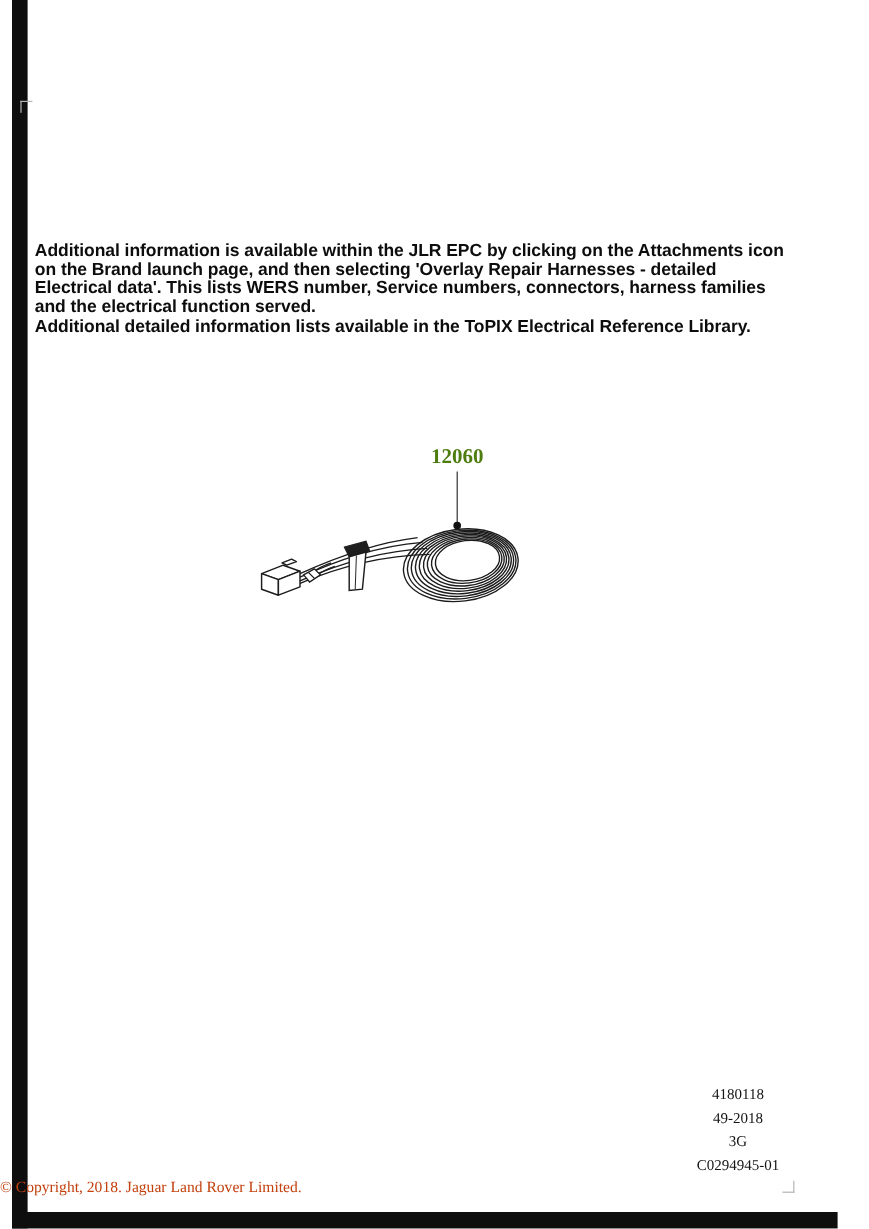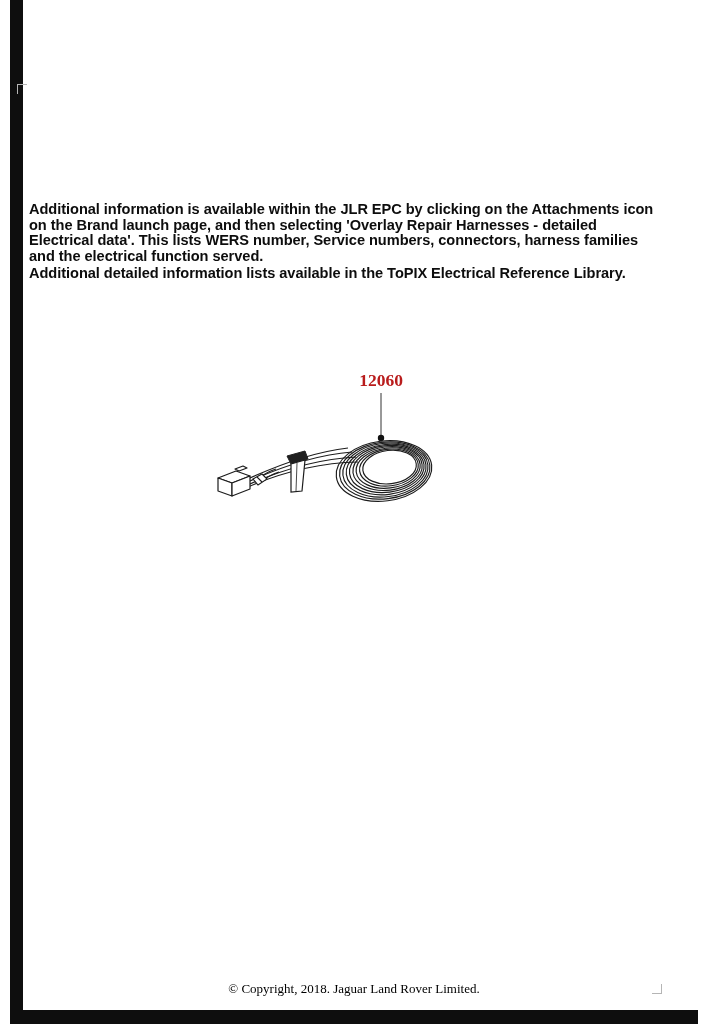--- a/index.html
+++ b/index.html
@@ -52,44 +52,43 @@
   .ref-block {
     position: absolute; left: 545px; top: 903px; width: 140px;
     text-align: center;
     font-family: "Liberation Serif", serif;
     font-size: 12.5px; line-height: 19.5px; color: #151515;
   }
   .ref-line { display: block; }
   
   .copyright {
     position: absolute; left: 0; top: 981px; width: 708px;
-    text-align: center;
     font-family: "Liberation Serif", serif;
-    font-size: 13px; color: #000000;
+    font-size: 13px; color: #c2410c;
   }
 </style>
 </head>
 <body>
 
 <div class="page">
 
   <div class="scan-bar-left"></div>
   <div class="scan-bar-bottom"></div>
 
   <div class="crop-tl"></div>
   <div class="crop-br"></div>
 
   <div class="note note-1">Additional information is available within the JLR EPC by clicking on the Attachments icon
 on the Brand launch page, and then selecting 'Overlay Repair Harnesses - detailed
 Electrical data'. This lists WERS number, Service numbers, connectors, harness families
 and the electrical function served.</div>
 
   <div class="note note-2">Additional detailed information lists available in the ToPIX Electrical Reference Library.</div>
 
-  <div class="callout-number" style="color: #b91c1c;">12060</div>
+  <div class="callout-number" style="color: #4d7c0f;">12060</div>
 
   <svg class="harness-svg" width="244" height="130" viewBox="0 0 244 130">
 
     <g>
       <line x1="175" y1="3" x2="175" y2="45" stroke="#333333" stroke-width="1"></line>
       <circle cx="175" cy="48" r="3.2" fill="#111111"></circle>
     </g>
 
     <g fill="none" stroke="#1c1c1c" stroke-width="1.15" transform="rotate(-7 178 81)">
       <ellipse cx="178" cy="81" rx="48" ry="30"></ellipse>
@@ -124,16 +123,22 @@
       <polygon points="26,93 44,86 44,99 26,106"></polygon>
     </g>
 
     <g>
       <polygon points="81,66 99,61 102,69 85,74" fill="#1f1f1f" stroke="#1f1f1f"></polygon>
       <polygon points="85,74 99,70 96,101 85,102" fill="#ffffff" stroke="#1c1c1c" stroke-width="1.2"></polygon>
       <line x1="91" y1="73" x2="90" y2="101" stroke="#1c1c1c" stroke-width="0.8"></line>
     </g>
   </svg>
 
+  <div class="ref-block">
+    <span class="ref-line">4180118</span>
+    <span class="ref-line">49-2018</span>
+    <span class="ref-line">3G</span>
+    <span class="ref-line">C0294945-01</span>
+  </div>
 
   <div class="copyright">© Copyright, 2018. Jaguar Land Rover Limited.</div>
 
 </div>
 
 </body></html>

